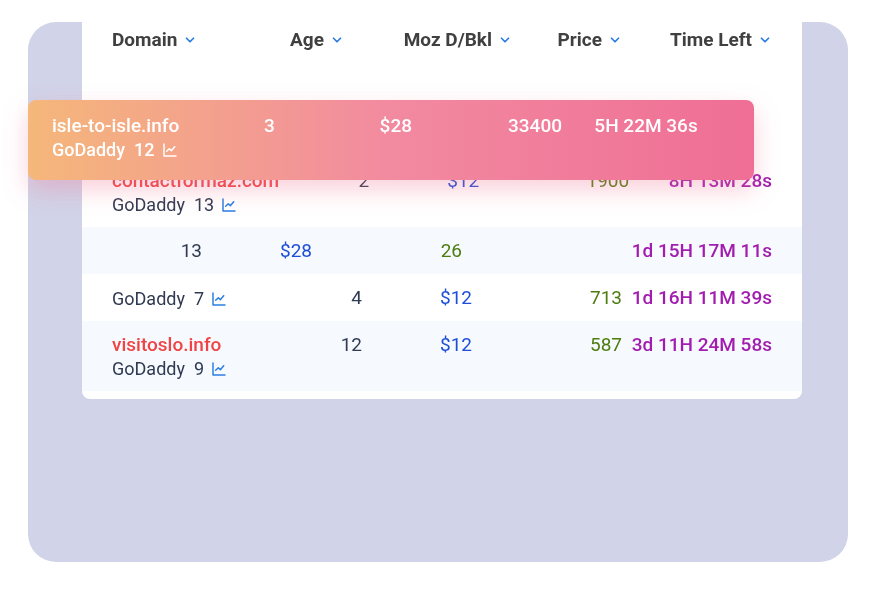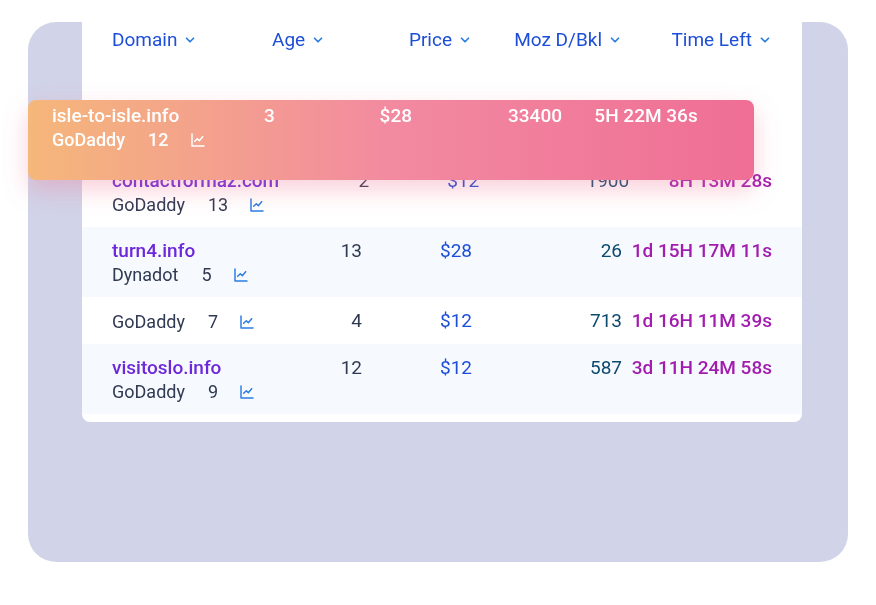--- a/index.html
+++ b/index.html
@@ -26,65 +26,65 @@
       left: 82px;
       width: 720px;
       background: #ffffff;
       border-radius: 0 0 8px 8px;
       padding-bottom: 8px;
     }
     .thead {
       display: flex;
       align-items: center;
       padding: 28px 30px 22px 30px;
-      color: #1d4ed8;
+      color: #404040;
       font-size: 19px;
-      font-weight: 400;
+      font-weight: 700;
     }
     .th { display: flex; align-items: center; gap: 6px; cursor: pointer; }
     .th .caret { display: inline-flex; }
     .col-domain { flex: 0 0 160px; }
-    .col-age { flex: 0 0 90px; justify-content: flex-start; }
+    .col-age { flex: 0 0 90px; justify-content: center; }
     .col-price { flex: 0 0 110px; justify-content: flex-end; }
     .col-moz { flex: 0 0 150px; justify-content: flex-end; }
     .col-time { flex: 1 1 auto; justify-content: flex-end; gap: 6px; }
 
     .row {
       display: flex;
       align-items: flex-start;
       padding: 12px 30px;
       font-size: 19px;
     }
     .row.alt { background: #f6f9fd; }
     .cell { display: flex; flex-direction: column; }
     .cell.right { align-items: flex-end; }
     .c-domain { flex: 0 0 160px; }
     .c-age { flex: 0 0 90px; text-align: right; align-items: flex-end; color: #303a52; }
     .c-price { flex: 0 0 110px; align-items: flex-end; color: #1d4ed8; }
-    .c-moz { flex: 0 0 150px; align-items: flex-end; color: #0c4a6e; }
+    .c-moz { flex: 0 0 150px; align-items: flex-end; color: #4d7c0f; }
     .c-time { flex: 1 1 auto; align-items: flex-end; color: #a21caf; font-weight: 500; }
-    .link { color: #6d28d9; font-weight: 500; cursor: pointer; }
-    .sub { color: #303a52; font-size: 18px; margin-top: 2px; display: flex; align-items: center; gap: 21px; }
+    .link { color: #ef4444; font-weight: 500; cursor: pointer; }
+    .sub { color: #303a52; font-size: 18px; margin-top: 2px; display: flex; align-items: center; gap: 7px; }
     .sub .count { margin-left: 2px; }
     .chart-icon { display: inline-flex; color: #2a7de1; cursor: pointer; }
 
     
     .hero {
       position: absolute;
       top: 100px;
       left: 28px;
       width: 726px;
       height: 80px;
       background: linear-gradient(90deg, #f5b77a 0%, #f28aa0 50%, #ef6e95 100%);
       border-radius: 8px;
       box-shadow: 0 10px 24px rgba(240,120,150,0.35);
       color: #ffffff;
       display: flex;
       align-items: flex-start;
-      padding: 4px 24px 14px 24px;
+      padding: 14px 24px 14px 24px;
       font-size: 19px;
       font-weight: 500;
     }
     .hc-domain { flex: 0 0 190px; }
     .hc-age { flex: 0 0 55px; text-align: center; }
     .hc-price { flex: 0 0 115px; text-align: right; }
     .hc-moz { flex: 0 0 150px; text-align: right; }
     .hc-time { flex: 1 1 auto; text-align: center; }
     .hero .sub { color: #ffffff; }
     .hero .chart-icon { color: #ffffff; }
@@ -106,30 +106,30 @@
       </span>
     </div>
     <div class="th col-age">
       <span>Age</span>
       <span class="caret">
         <svg width="14" height="14" viewBox="0 0 24 24" fill="none" stroke="#2a7de1" stroke-width="3" stroke-linecap="round" stroke-linejoin="round">
             <polyline points="6 9 12 15 18 9"></polyline>
           </svg>
       </span>
     </div>
+    <div class="th col-moz">
+      <span>Moz D/Bkl</span>
+      <span class="caret">
+        <svg width="14" height="14" viewBox="0 0 24 24" fill="none" stroke="#2a7de1" stroke-width="3" stroke-linecap="round" stroke-linejoin="round">
+            <polyline points="6 9 12 15 18 9"></polyline>
+          </svg>
+      </span>
+    </div>
     <div class="th col-price">
       <span>Price</span>
-      <span class="caret">
-        <svg width="14" height="14" viewBox="0 0 24 24" fill="none" stroke="#2a7de1" stroke-width="3" stroke-linecap="round" stroke-linejoin="round">
-            <polyline points="6 9 12 15 18 9"></polyline>
-          </svg>
-      </span>
-    </div>
-    <div class="th col-moz">
-      <span>Moz D/Bkl</span>
       <span class="caret">
         <svg width="14" height="14" viewBox="0 0 24 24" fill="none" stroke="#2a7de1" stroke-width="3" stroke-linecap="round" stroke-linejoin="round">
             <polyline points="6 9 12 15 18 9"></polyline>
           </svg>
       </span>
     </div>
     <div class="th col-time">
       <span>Time Left</span>
       <span class="caret">
         <svg width="14" height="14" viewBox="0 0 24 24" fill="none" stroke="#2a7de1" stroke-width="3" stroke-linecap="round" stroke-linejoin="round">
@@ -155,33 +155,20 @@
               </svg>
             </span>
           </div>
         </div>
         <div class="cell c-age right">2</div>
         <div class="cell c-price right">$12</div>
         <div class="cell c-moz right">1900</div>
         <div class="cell c-time right">8H 13M 28s</div>
       </div>
       <div class="row alt">
-        <div class="cell c-domain">
-          <span class="link">turn4.info</span>
-          <div class="sub">
-            <span>Dynadot</span>
-            <span class="count">5</span>
-            <span class="chart-icon">
-              <svg width="16" height="16" viewBox="0 0 24 24" fill="none" stroke="currentColor" stroke-width="2.2" stroke-linecap="round" stroke-linejoin="round">
-                <path d="M3 3v18h18"></path>
-                <path d="M7 14l4-4 3 3 5-6"></path>
-              </svg>
-            </span>
-          </div>
-        </div>
         <div class="cell c-age right">13</div>
         <div class="cell c-price right">$28</div>
         <div class="cell c-moz right">26</div>
         <div class="cell c-time right">1d 15H 17M 11s</div>
       </div>
       <div class="row">
         <div class="cell c-domain">
           <div class="sub">
             <span>GoDaddy</span>
             <span class="count">7</span>

